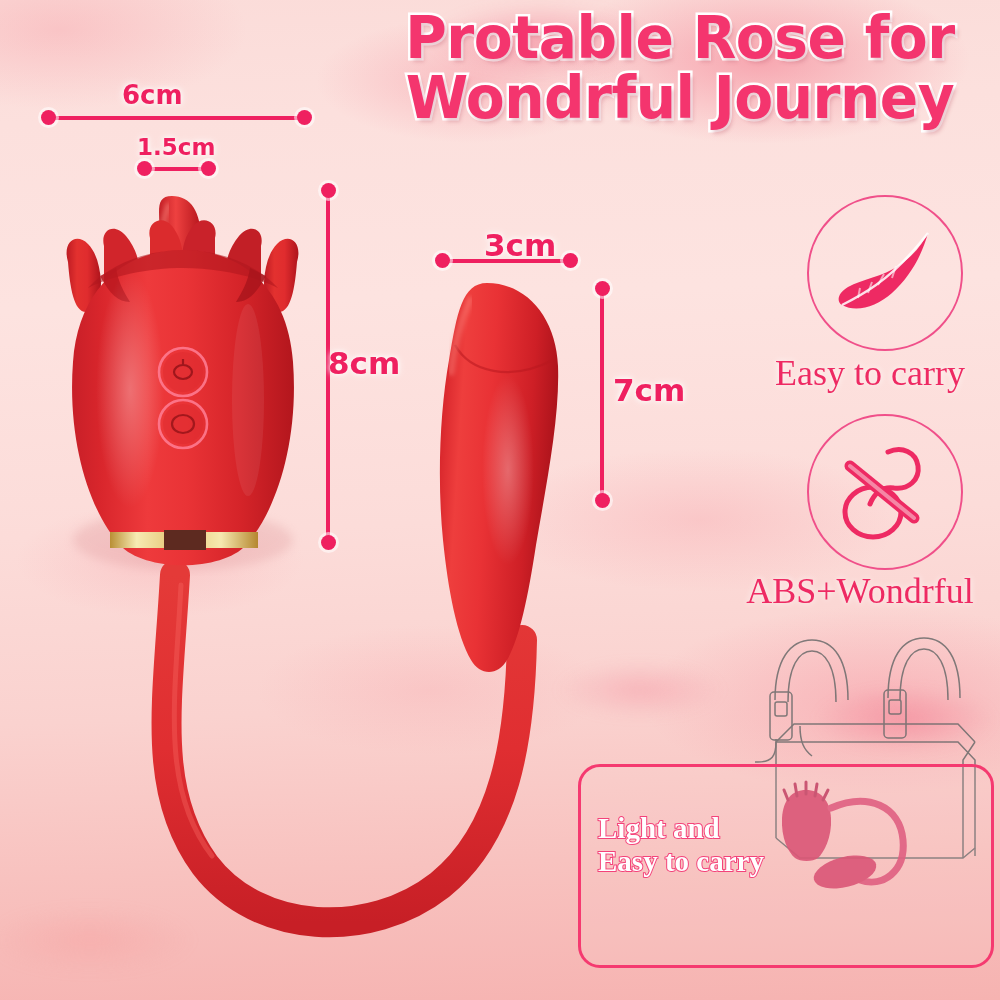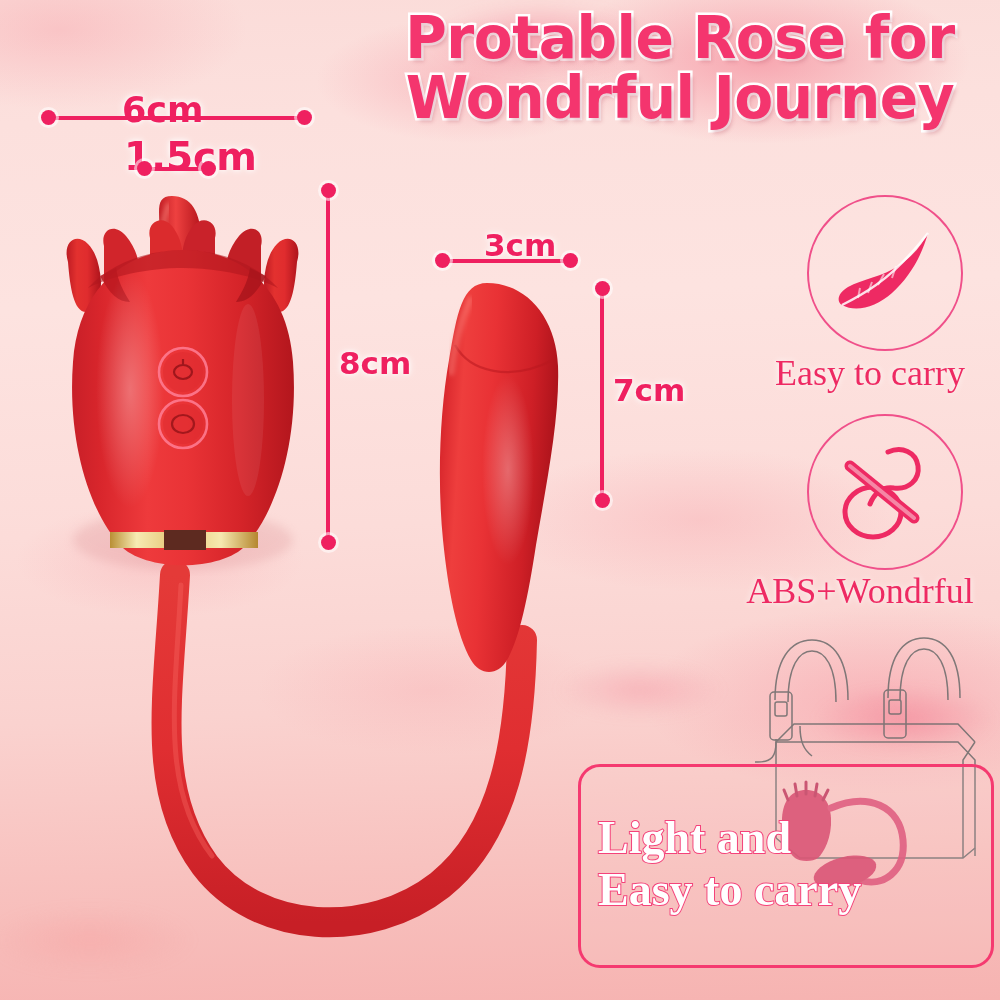--- a/index.html
+++ b/index.html
@@ -59,21 +59,21 @@
   
   .feat-circle{position:absolute;border:2px solid #F0508A;border-radius:50%;}
   .feat-label{position:absolute;text-align:center;white-space:nowrap;
     font-family:"Liberation Serif",serif;color:#EE2A63;
     text-shadow:0 0 6px rgba(255,255,255,.9);}
 
   
   .panel{position:absolute;left:578px;top:764px;width:410px;height:198px;
     border:3px solid #F53A70;border-radius:22px;background:rgba(255,225,225,.10);}
   .panel-text{position:absolute;left:598px;top:812px;width:270px;
-    font-family:"Liberation Serif",serif;font-weight:bold;font-size:46px;
+    font-family:"Liberation Serif",serif;font-weight:bold;font-size:29px;
     line-height:1.14;color:#ffffff;
     -webkit-text-stroke:2px #F4427A;paint-order:stroke fill;}
   .panel-text span{display:block;white-space:nowrap;}
 </style>
 </head>
 <body>
 
 <div id="stage">
 
   <div class="bg"></div>
@@ -224,38 +224,38 @@
       <path d="M806,790 C820,790 830,800 831,818 C832,838 824,852 818,858
                C813,862 800,862 795,858 C788,852 781,838 782,818
                C783,800 792,790 806,790 Z" fill="#D7476B"></path>
       <path d="M788,800 L784,790 M797,796 L795,784 M806,794 L806,782 M815,796 L817,784 M823,800 L828,790" stroke="#C03A5D" stroke-width="3" stroke-linecap="round" fill="none"></path>
       <path d="M831,808 C868,792 900,806 903,840 C906,872 882,888 860,880" stroke="#DD5277" stroke-width="7" fill="none" stroke-linecap="round"></path>
       <ellipse cx="845" cy="872" rx="32" ry="15" fill="#D7476B" transform="rotate(-14 845 872)"></ellipse>
     </g>
   </svg>
 
   <div>
-    <div class="dimlabel" style="left:122px;top:90px;font-size:35px;">6cm</div>
+    <div class="dimlabel" style="left:122px;top:80px;font-size:26px;">6cm</div>
     <div class="dimline" style="left:48px;top:116px;width:256px;height:4px;"></div>
     <div class="dot" style="left:41px;top:110px;"></div>
     <div class="dot" style="left:297px;top:110px;"></div>
   </div>
 
   <div>
-    <div class="dimlabel" style="left:124px;top:134px;font-size:39px;">1.5cm</div>
+    <div class="dimlabel" style="left:137px;top:134px;font-size:23px;">1.5cm</div>
     <div class="dimline" style="left:143px;top:167px;width:64px;height:4px;"></div>
     <div class="dot" style="left:137px;top:161px;"></div>
     <div class="dot" style="left:201px;top:161px;"></div>
   </div>
 
   <div>
     <div class="dimline" style="left:326px;top:190px;width:4px;height:352px;"></div>
     <div class="dot" style="left:321px;top:183px;"></div>
     <div class="dot" style="left:321px;top:535px;"></div>
-    <div class="dimlabel" style="left:339px;top:345px;font-size:31px;">8cm</div>
+    <div class="dimlabel" style="left:328px;top:345px;font-size:31px;">8cm</div>
   </div>
 
   <div>
     <div class="dimlabel" style="left:484px;top:227px;font-size:31px;">3cm</div>
     <div class="dimline" style="left:441px;top:259px;width:128px;height:4px;"></div>
     <div class="dot" style="left:435px;top:253px;"></div>
     <div class="dot" style="left:563px;top:253px;"></div>
   </div>
 
   <div>

